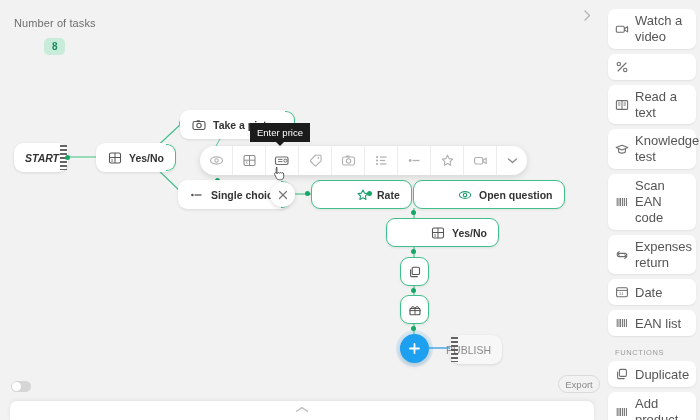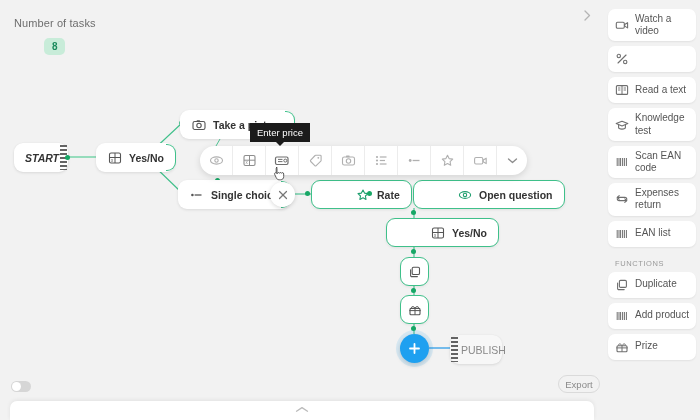--- a/index.html
+++ b/index.html
@@ -74,21 +74,21 @@
   #exportbtn{position:absolute;left:558px;top:375px;width:42px;height:18px;border-radius:9px;background:#f2f2f2;
     border:1px solid #dadada;display:flex;align-items:center;justify-content:center;font-size:9.5px;color:#8a8a8a;cursor:pointer;box-sizing:border-box;}
   #bottompanel{position:absolute;left:10px;top:401px;width:584px;height:19px;background:#fff;border-radius:7px 7px 0 0;
     box-shadow:0 -1px 4px rgba(0,0,0,.07);}
   #bottomhandle{position:absolute;left:50%;margin-left:-8px;top:4px;width:16px;height:8px;display:flex;align-items:center;justify-content:center;cursor:pointer;}
 
   
   #sidebar{position:absolute;right:0;top:0;width:96px;height:420px;background:#f2f2f2;overflow:hidden;padding-top:9px;box-sizing:border-box;}
   .sbitem{width:88px;margin:0 4px 5px 4px;min-height:26px;background:#fff;border-radius:7px;
     box-shadow:0 1px 2px rgba(0,0,0,.07);display:flex;align-items:center;gap:6px;padding:4px 7px;box-sizing:border-box;cursor:pointer;}
-  .sbitem .slbl{font-size:10px;color:#555;line-height:1.22;}
+  .sbitem .slbl{font-size:13px;color:#555;line-height:1.22;}
   .sbicon{width:14px;height:14px;flex:none;display:flex;align-items:center;justify-content:center;}
   .sbsection{font-size:7.5px;color:#9a9a9a;letter-spacing:.6px;padding:7px 0 4px 11px;}
 </style>
 </head>
 <body>
 
 <div id="canvas">
 
   <div id="hdr">
     <span class="lbl">Number of tasks</span>
@@ -316,21 +316,21 @@
   </div>
   <span class="dot" style="left:411px;top:326px;"></span>
 
   <div id="plusbtn">
     <svg width="13" height="13" viewBox="0 0 13 13">
         <line x1="6.5" y1="2" x2="6.5" y2="11" stroke="#fff" stroke-width="1.8" stroke-linecap="round"></line>
         <line x1="2" y1="6.5" x2="11" y2="6.5" stroke="#fff" stroke-width="1.8" stroke-linecap="round"></line>
       </svg>
   </div>
 
-  <div class="node" style="left:450px;top:335px;width:52px;justify-content:flex-start;background:#f7f7f7;">
+  <div class="node" style="left:450px;top:335px;width:52px;justify-content:flex-end;background:#f7f7f7;">
     <span class="txt" style="color:#8a8a8a;font-weight:normal;">PUBLISH</span>
     <span class="perf" style="left:1px;"></span>
   </div>
 
   <div id="toggle">
       <span class="knob"></span>
     </div>
   <div id="exportbtn">
     <span>Export</span>
   </div>
@@ -410,20 +410,30 @@
       <svg width="14" height="14" viewBox="0 0 14 14">
           <path d="M2.4 5.4h7.4a2 2 0 012 2" stroke="#6e6e6e" stroke-width="1.1" fill="none" stroke-linecap="round"></path>
           <path d="M4.2 3.6L2.2 5.4l2 1.8" stroke="#6e6e6e" stroke-width="1.1" fill="none" stroke-linecap="round" stroke-linejoin="round"></path>
           <path d="M11.6 8.6H4.2a2 2 0 01-2-2" stroke="#6e6e6e" stroke-width="1.1" fill="none" stroke-linecap="round"></path>
           <path d="M9.8 10.4l2-1.8-2-1.8" stroke="#6e6e6e" stroke-width="1.1" fill="none" stroke-linecap="round" stroke-linejoin="round"></path>
         </svg>
     </span>
     <span class="slbl">Expenses return</span>
   </div>
 
+  <div class="sbitem">
+    <span class="sbicon">
+      <svg width="14" height="14" viewBox="0 0 14 14">
+          <rect x="1.6" y="2.8" width="10.8" height="9" rx="1.2" stroke="#6e6e6e" stroke-width="1.1" fill="none"></rect>
+          <line x1="1.6" y1="5.4" x2="12.4" y2="5.4" stroke="#6e6e6e" stroke-width="1"></line>
+          <text x="4.1" y="10.1" font-size="4.4" fill="#6e6e6e" font-family="Liberation Sans">11</text>
+        </svg>
+    </span>
+    <span class="slbl">Date</span>
+  </div>
 
   <div class="sbitem">
     <span class="sbicon">
       <svg width="14" height="14" viewBox="0 0 14 14">
           <g stroke="#6e6e6e" stroke-width="1">
             <line x1="2.2" y1="3" x2="2.2" y2="11"></line>
             <line x1="4" y1="3" x2="4" y2="11"></line>
             <line x1="5.6" y1="3" x2="5.6" y2="11"></line>
             <line x1="7.6" y1="3" x2="7.6" y2="11"></line>
             <line x1="9.4" y1="3" x2="9.4" y2="11"></line>

